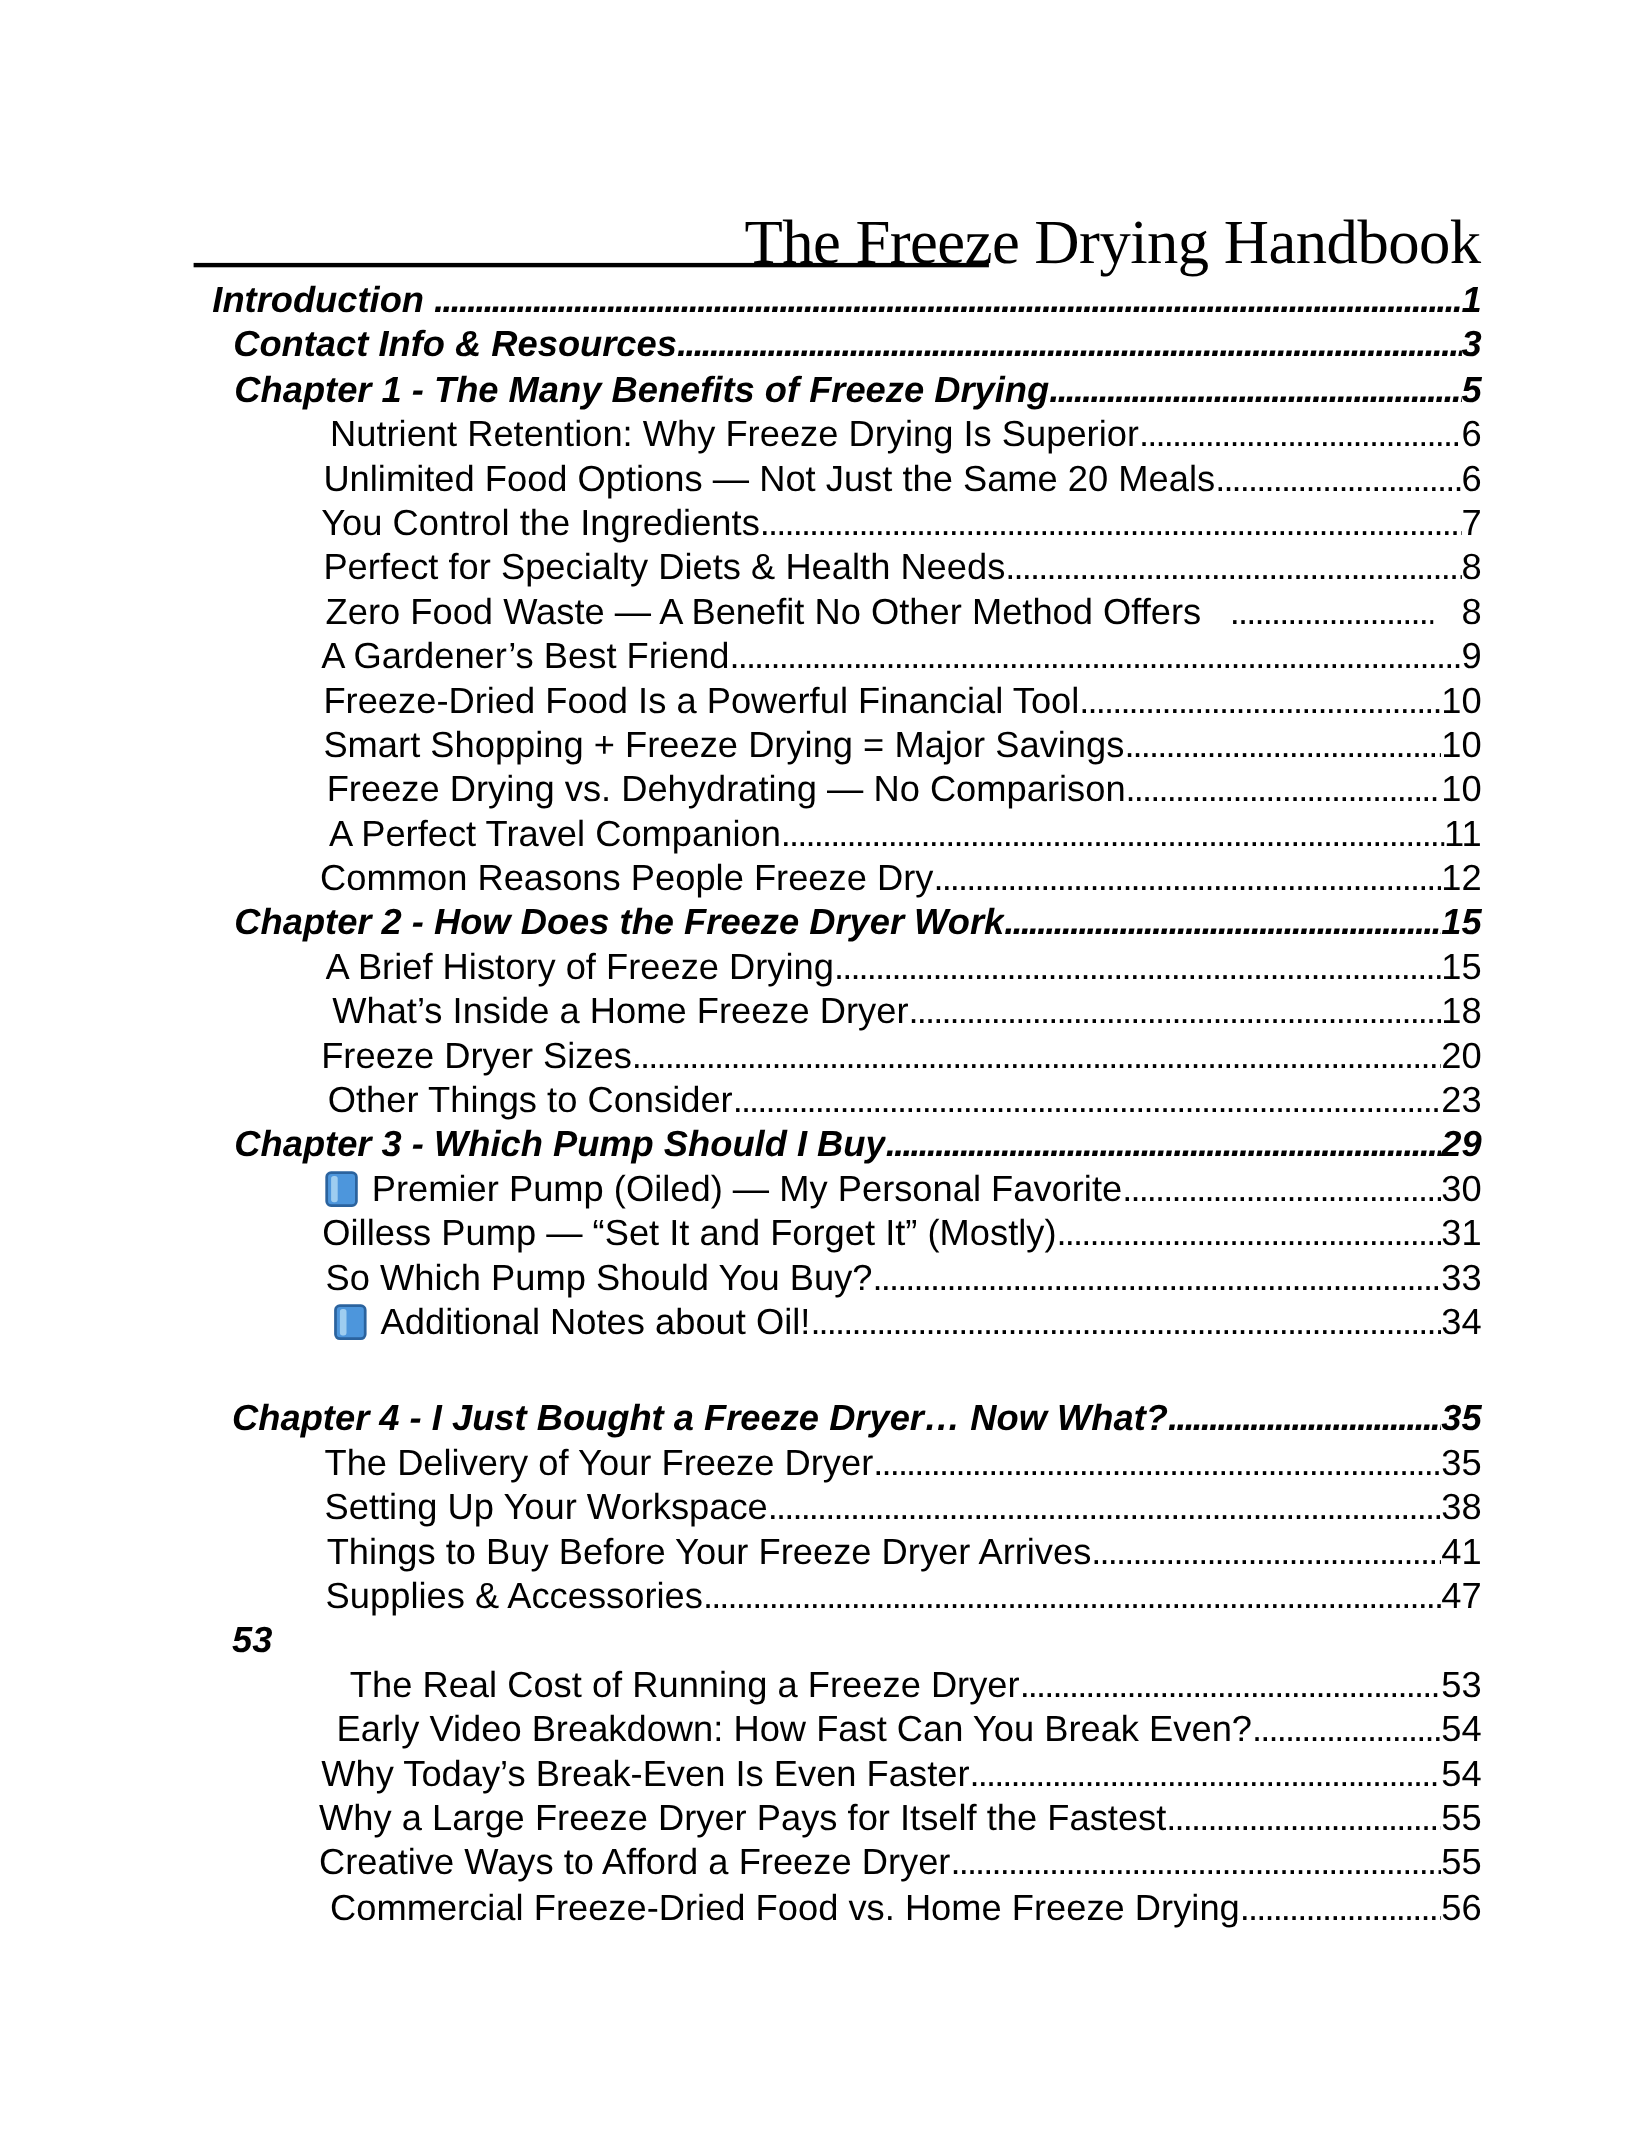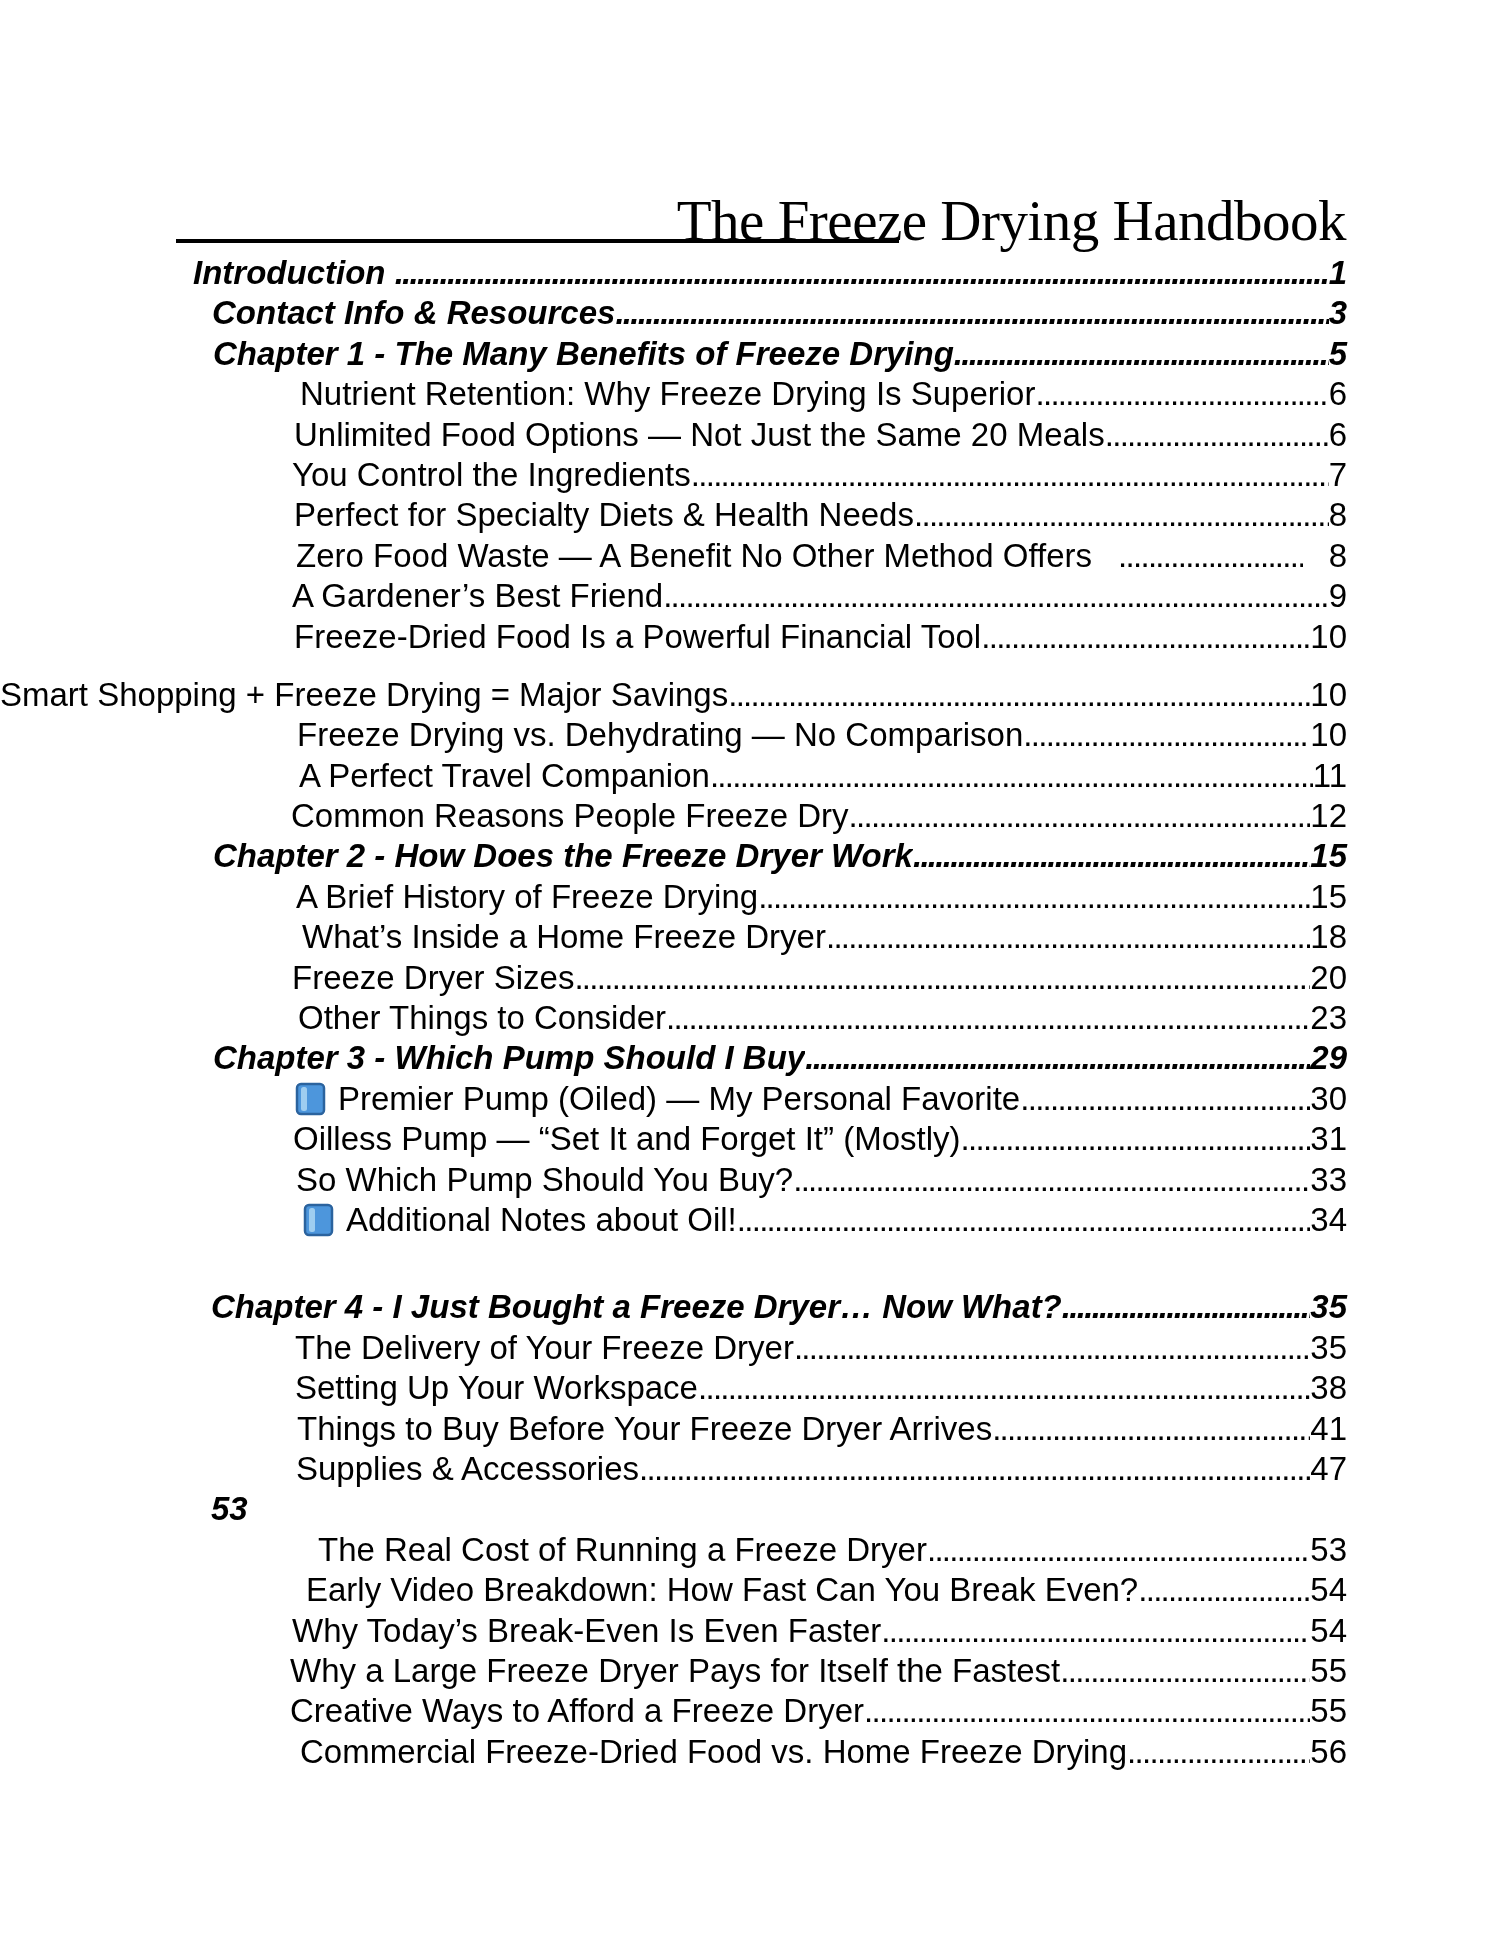--- a/index.html
+++ b/index.html
@@ -127,21 +127,21 @@
       <div class="toc-row sub" style="padding-left: 292px;">
         <span class="toc-label"><span>A Gardener’s Best Friend</span></span>
         <span class="leader"></span>
         <span class="toc-page">9</span>
       </div>
       <div class="toc-row sub" style="padding-left: 294px;">
         <span class="toc-label"><span>Freeze-Dried Food Is a Powerful Financial Tool</span></span>
         <span class="leader"></span>
         <span class="toc-page">10</span>
       </div>
-      <div class="toc-row sub" style=" margin-top: 18px;">
+      <div class="toc-row sub" style="padding-left: 294px;">
         <span class="toc-label"><span>Smart Shopping + Freeze Drying = Major Savings</span></span>
         <span class="leader"></span>
         <span class="toc-page">10</span>
       </div>
       <div class="toc-row sub" style="padding-left: 297px;">
         <span class="toc-label"><span>Freeze Drying vs. Dehydrating — No Comparison</span></span>
         <span class="leader"></span>
         <span class="toc-page">10</span>
       </div>
       <div class="toc-row sub" style="padding-left: 299px;">

